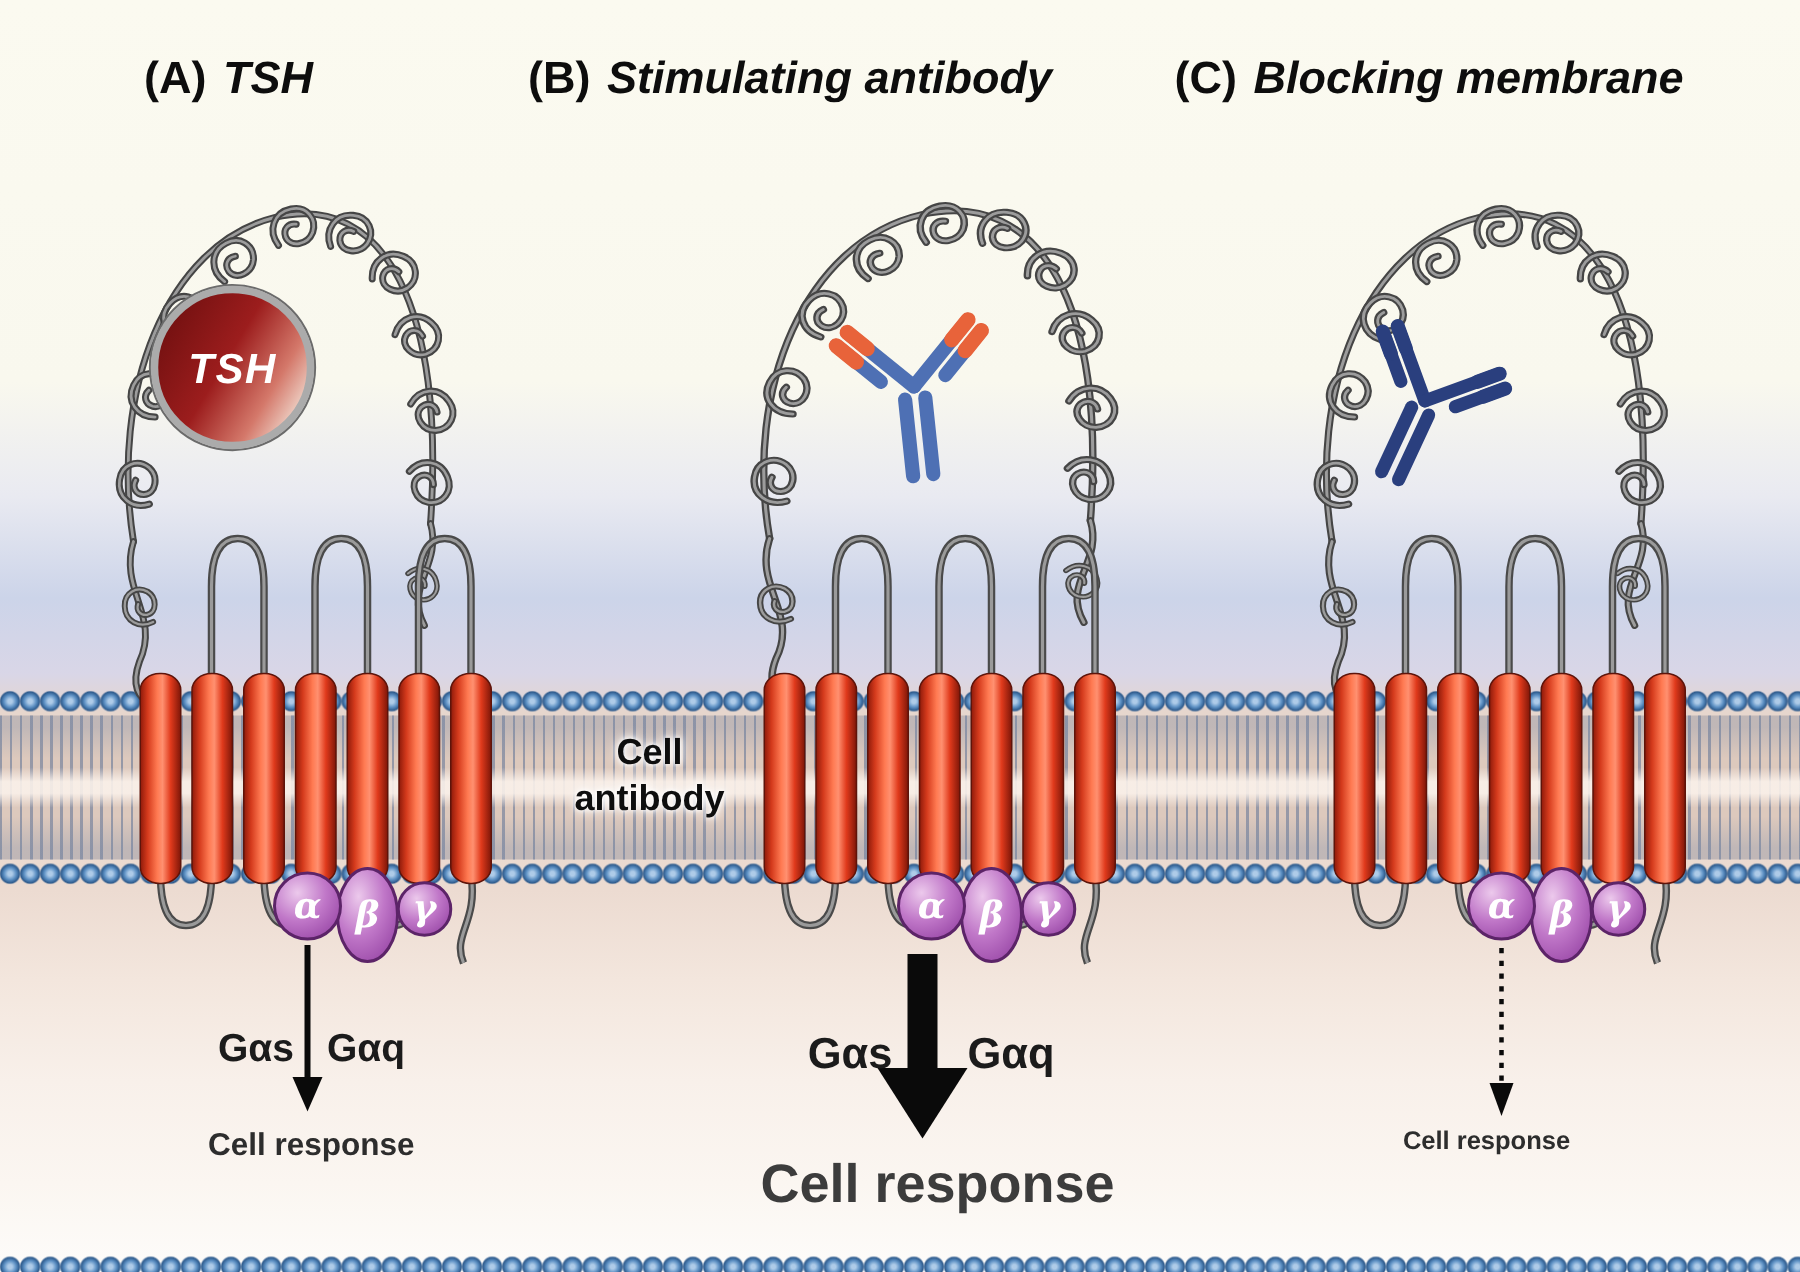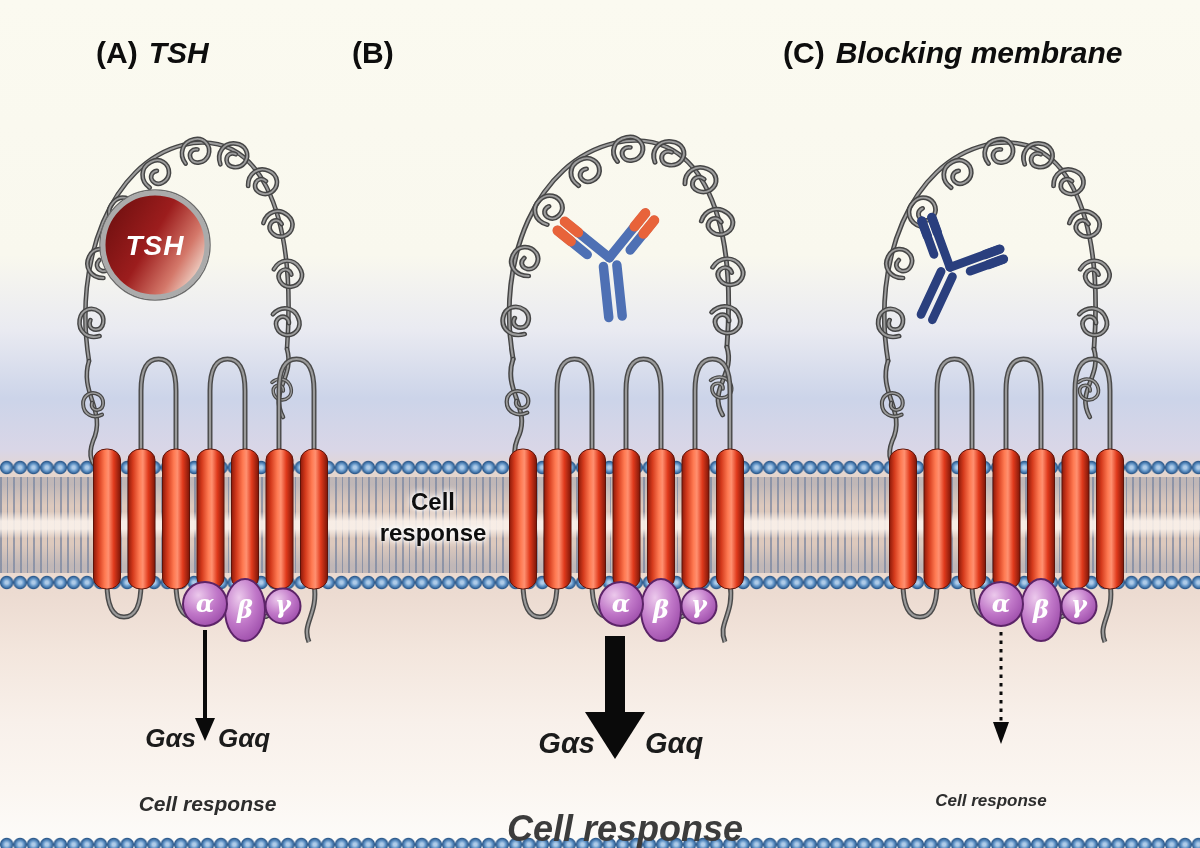--- a/index.html
+++ b/index.html
@@ -41,21 +41,21 @@
   
   .receptor { position:absolute; top:95px; width:330px; height:585px; overflow:visible; }
 
   .gk { font-family:"DejaVu Serif", serif; font-style:italic; font-weight:bold;
         fill:#ffffff; font-size:24px; text-anchor:middle; }
   .tsh-txt { font-family:"Liberation Sans", sans-serif; font-style:italic; font-weight:bold;
         fill:#ffffff; font-size:28px; text-anchor:middle; letter-spacing:1px; }
 
   
   .arrow { position:absolute; overflow:visible; }
-  .sig { position:absolute; font-weight:bold; font-style:italic; color:#1b1b1b; white-space:nowrap;margin-top:40px; }
+  .sig { position:absolute; font-weight:bold; color:#1b1b1b; white-space:nowrap; }
   .gas-a { left:108px; top:683px; width:88px;  text-align:right; font-size:26px; }
   .gaq-a { left:218px; top:683px; width:88px;  text-align:left;  font-size:26px; }
   .gas-b { left:495px; top:687px; width:100px; text-align:right; font-size:29px; }
   .gaq-b { left:645px; top:687px; width:100px; text-align:left;  font-size:29px; }
   .resp-a { left:85px;  top:752px; width:245px; text-align:center; font-size:21px; color:#2d2d2d; }
   .resp-b { left:450px; top:768px; width:350px; text-align:center; font-size:36px; color:#3c3c3c; }
   .resp-c { left:880px; top:751px; width:222px; text-align:center; font-size:17px; color:#2d2d2d; }
 </style>
 </head>
 <body>
@@ -160,20 +160,21 @@
   <div class="membrane-bottom">
     <div class="heads"></div>
   </div>
 
   <div class="title" style="left:96px">
     <span class="tag">(A)</span>
     <span class="txt">TSH</span>
   </div>
   <div class="title" style="left:352px">
     <span class="tag">(B)</span>
+    <span class="txt">Stimulating antibody</span>
   </div>
   <div class="title" style="left:783px">
     <span class="tag">(C)</span>
     <span class="txt">Blocking membrane</span>
   </div>
 
   <svg class="receptor" style="left:55px" viewBox="0 0 330 585">
     <use href="#ecto" transform="translate(8,16)"></use>
     <g>
       <circle cx="100" cy="150" r="55" fill="none" stroke="#6b6b6b" stroke-width="1.5"></circle>
@@ -220,21 +221,21 @@
       <circle cx="150" cy="509" r="22" fill="url(#gprotGrad)" stroke="#5c2468" stroke-width="2"></circle>
       <circle cx="228" cy="511" r="17.5" fill="url(#gprotGrad)" stroke="#5c2468" stroke-width="2"></circle>
       <text class="gk" x="150" y="517">α</text>
       <text class="gk" x="190" y="523">β</text>
       <text class="gk" x="228" y="518" font-size="20">γ</text>
     </g>
   </svg>
 
   <div class="mem-label">
     <span>Cell</span>
-    <span>response</span>
+    <span>antibody</span>
   </div>
 
   <svg class="arrow" style="left:191px;top:630px" width="28" height="112">
     <line x1="14" y1="0" x2="14" y2="90" stroke="#0a0a0a" stroke-width="4"></line>
     <polygon points="4,88 24,88 14,111" fill="#0a0a0a"></polygon>
   </svg>
   <svg class="arrow" style="left:583px;top:636px" width="64" height="124">
     <rect x="22" y="0" width="20" height="80" fill="#0a0a0a"></rect>
     <polygon points="2,76 62,76 32,123" fill="#0a0a0a"></polygon>
   </svg>

